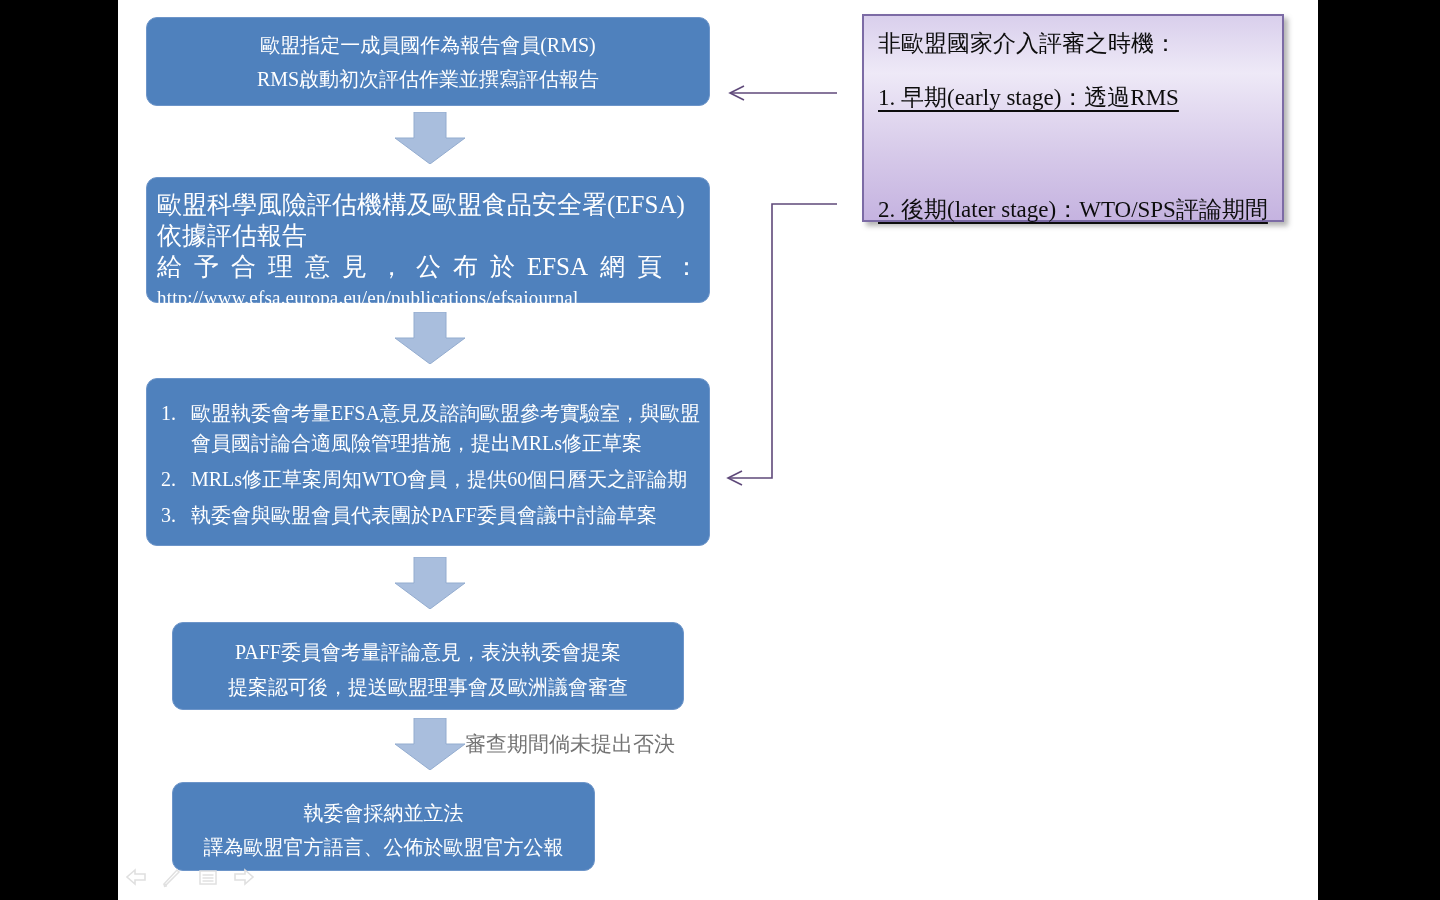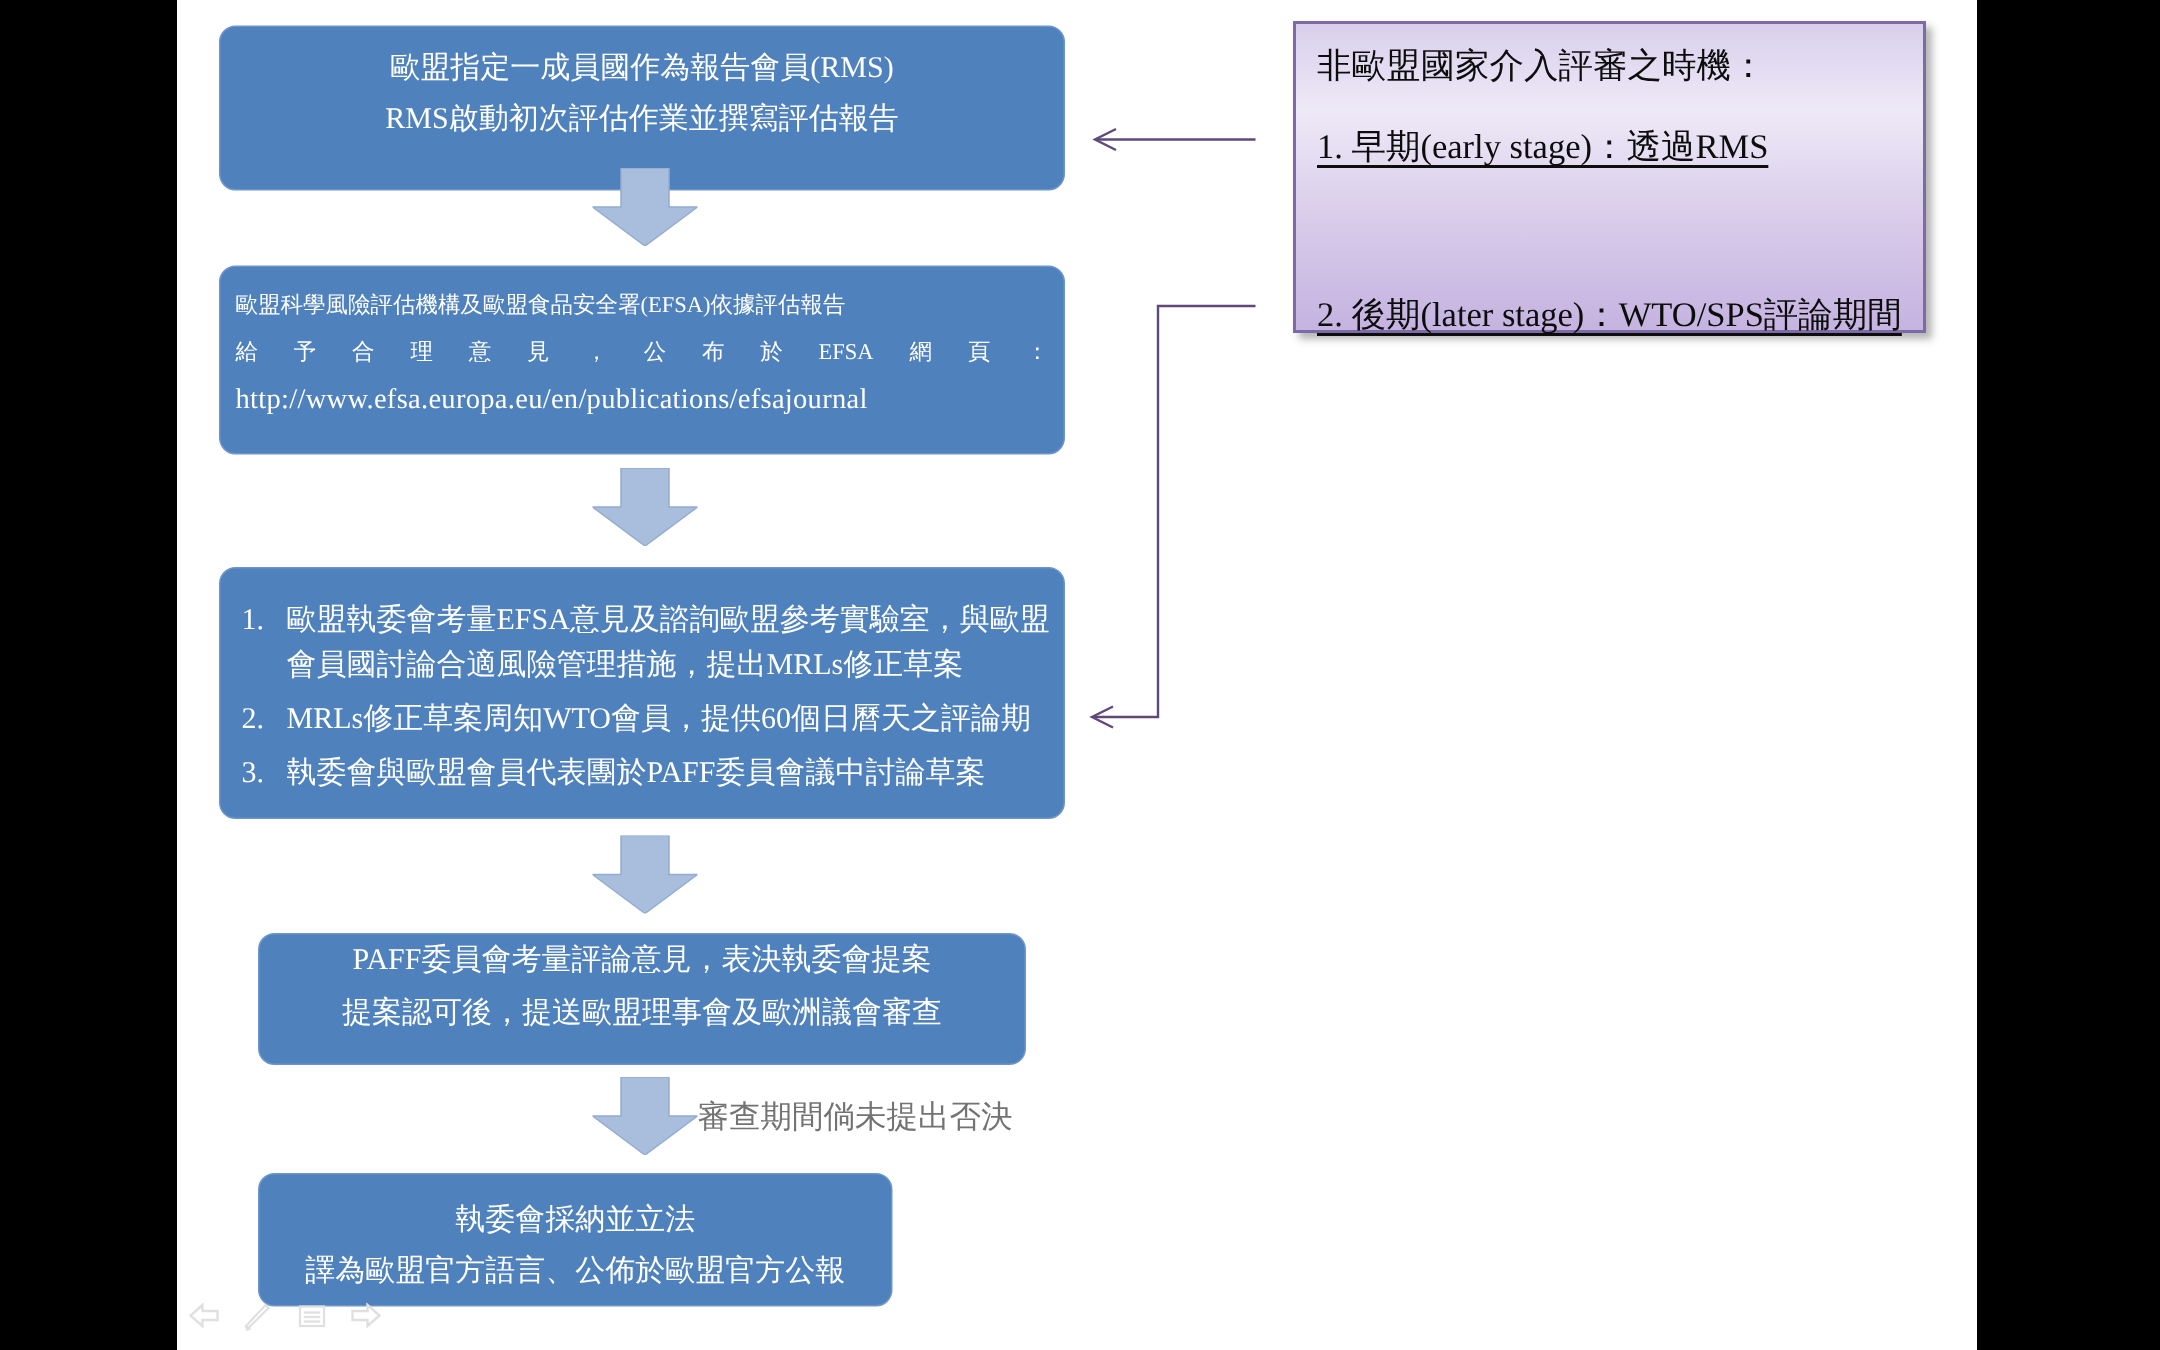--- a/index.html
+++ b/index.html
@@ -14,21 +14,21 @@
 
   
   .fbox {
     position: absolute;
     background: #4f81bd;
     border: 1px solid #6d95c9;
     border-radius: 11px;
     color: #ffffff;
   }
   .fbox .cline { text-align: center; font-size: 20px; line-height: 34px; }
-  #box2 .pline { text-align: left; font-size: 15px; line-height: 31px; }
+  #box2 .pline { text-align: left; font-size: 25px; line-height: 31px; }
   #box2 .jline { text-align: justify; text-align-last: justify; }
   #box2 .uline { font-size: 19px; letter-spacing: 0.2px; }
 
   .litem { display: flex; font-size: 20px; line-height: 30px; margin-bottom: 6px; }
   .litem .num { flex: 0 0 30px; }
   .litem .txt { flex: 1 1 auto; }
 
   
   .blockarrow { position: absolute; left: 277px; width: 70px; height: 52px; }
 
@@ -61,21 +61,21 @@
   
   .nav { position: absolute; left: 6px; top: 866px; display: flex; gap: 12px; }
   .nav .navbtn { width: 24px; height: 22px; display: inline-block; cursor: pointer; }
 </style>
 </head>
 <body>
 
 <div class="stage">
   <div class="slide">
 
-    <div class="fbox" id="box1" style="left:28px; top:17px; width:564px; height:110px; padding-top:10px;">
+    <div class="fbox" id="box1" style="left:28px; top:17px; width:564px; height:89px; padding-top:10px;">
       <div class="cline">歐盟指定一成員國作為報告會員(RMS)</div>
       <div class="cline">RMS啟動初次評估作業並撰寫評估報告</div>
     </div>
 
     <svg class="blockarrow" style="top:112px;" viewBox="0 0 70 52">
       <polygon points="19,0 51,0 51,26 70,26 35,52 0,26 19,26" fill="#a9bedd" stroke="#93accf" stroke-width="1"></polygon>
     </svg>
 
     <div class="fbox" id="box2" style="left:28px; top:177px; width:564px; height:126px; padding:11px 10px 0 10px;">
       <div class="pline">歐盟科學風險評估機構及歐盟食品安全署(EFSA)依據評估報告</div>
@@ -99,21 +99,21 @@
       <div class="litem">
         <span class="num">3.</span>
         <span class="txt">執委會與歐盟會員代表團於PAFF委員會議中討論草案</span>
       </div>
     </div>
 
     <svg class="blockarrow" style="top:557px;" viewBox="0 0 70 52">
       <polygon points="19,0 51,0 51,26 70,26 35,52 0,26 19,26" fill="#a9bedd" stroke="#93accf" stroke-width="1"></polygon>
     </svg>
 
-    <div class="fbox" id="box4" style="left:54px; top:622px; width:512px; height:88px; ">
+    <div class="fbox" id="box4" style="left:54px; top:622px; width:512px; height:88px; padding-top:12px;">
       <div class="cline" style="line-height:35px;">PAFF委員會考量評論意見，表決執委會提案</div>
       <div class="cline" style="line-height:35px;">提案認可後，提送歐盟理事會及歐洲議會審查</div>
     </div>
 
     <svg class="blockarrow" style="top:718px;" viewBox="0 0 70 52">
       <polygon points="19,0 51,0 51,26 70,26 35,52 0,26 19,26" fill="#a9bedd" stroke="#93accf" stroke-width="1"></polygon>
     </svg>
     <div class="arrow-label">審查期間倘未提出否決</div>
 
     <div class="fbox" id="box5" style="left:54px; top:782px; width:423px; height:89px; padding-top:13px;">

